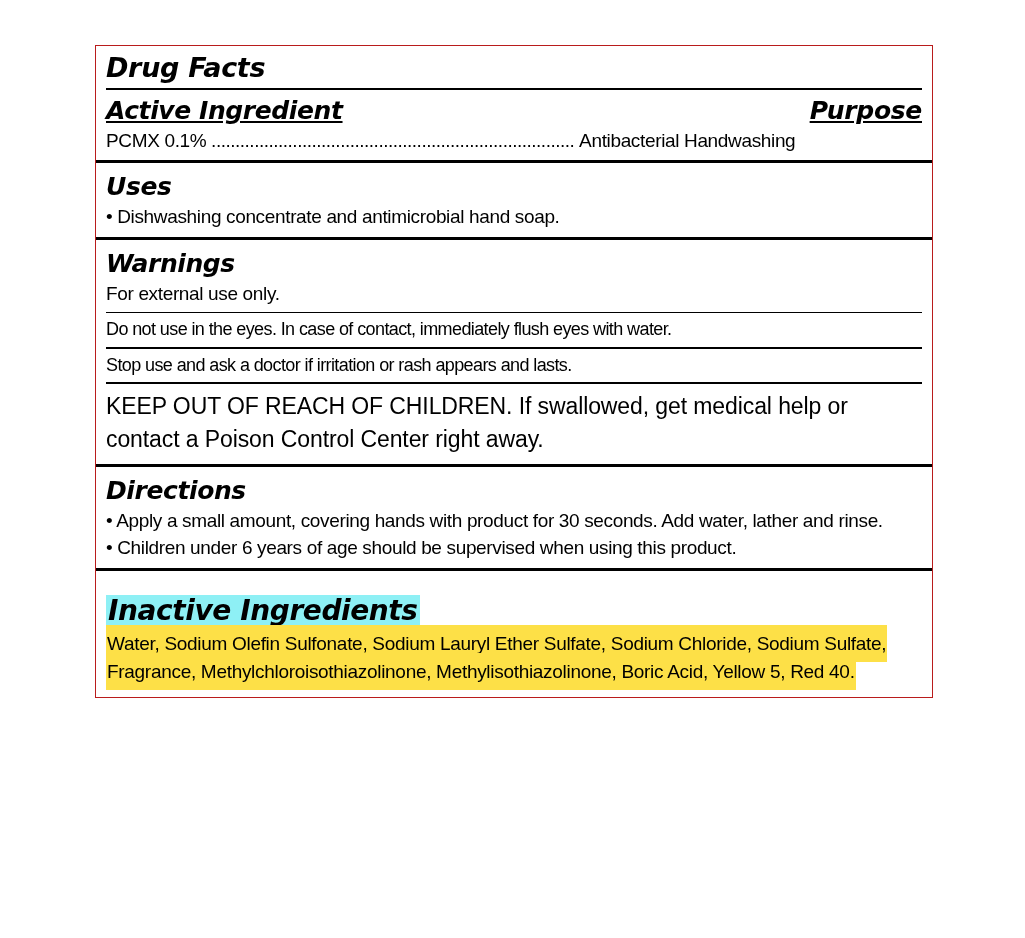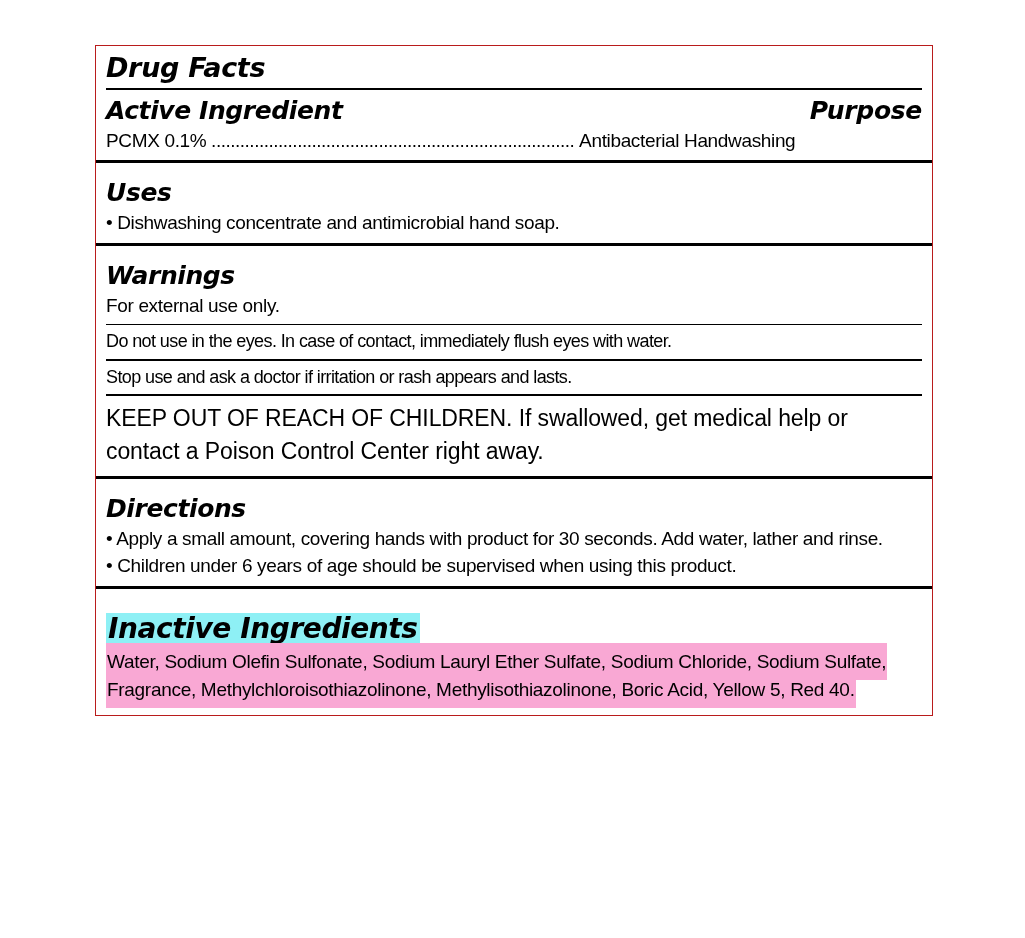--- a/index.html
+++ b/index.html
@@ -57,28 +57,29 @@
     line-height: 1.05;
   }
 
   .headline {
     font-family: "DejaVu Sans", sans-serif;
     font-weight: bold;
     font-style: italic;
     font-size: 25px;
     letter-spacing: -0.4px;
     line-height: 1.1;
-    padding: 16px 0 2px 0;
+    padding: 10px 0 2px 0;
   }
 
   .headline-row {
     display: flex;
     align-items: baseline;
     justify-content: space-between;
     padding: 6px 0 2px 0;
+    text-decoration: underline;
   }
   .headline-row .left {
     font-family: "DejaVu Sans", sans-serif;
     font-weight: bold;
     font-style: italic;
     font-size: 25px;
     letter-spacing: -0.4px;
   }
   .headline-row .right {
     font-family: "DejaVu Sans", sans-serif;
@@ -136,21 +137,21 @@
     line-height: 1.15;
   }
   .inactive-body {
     font-size: 19px;
     letter-spacing: -0.3px;
     line-height: 1.45;
     margin-top: 3px;
   }
   .inactive-body span { display: inline; }
   .inactive-line { display: block; }
-  .inactive-line > span { background: #f9a8d4; padding: 8px 1px; }
+  .inactive-line > span { background: #fde047; padding: 8px 1px; }
 
   .pad-bottom-small { padding-bottom: 6px; }
   .blank-gap { height: 10px; }
 </style>
 </head>
 <body>
 
 <div class="panel">
 
   <div class="section">

